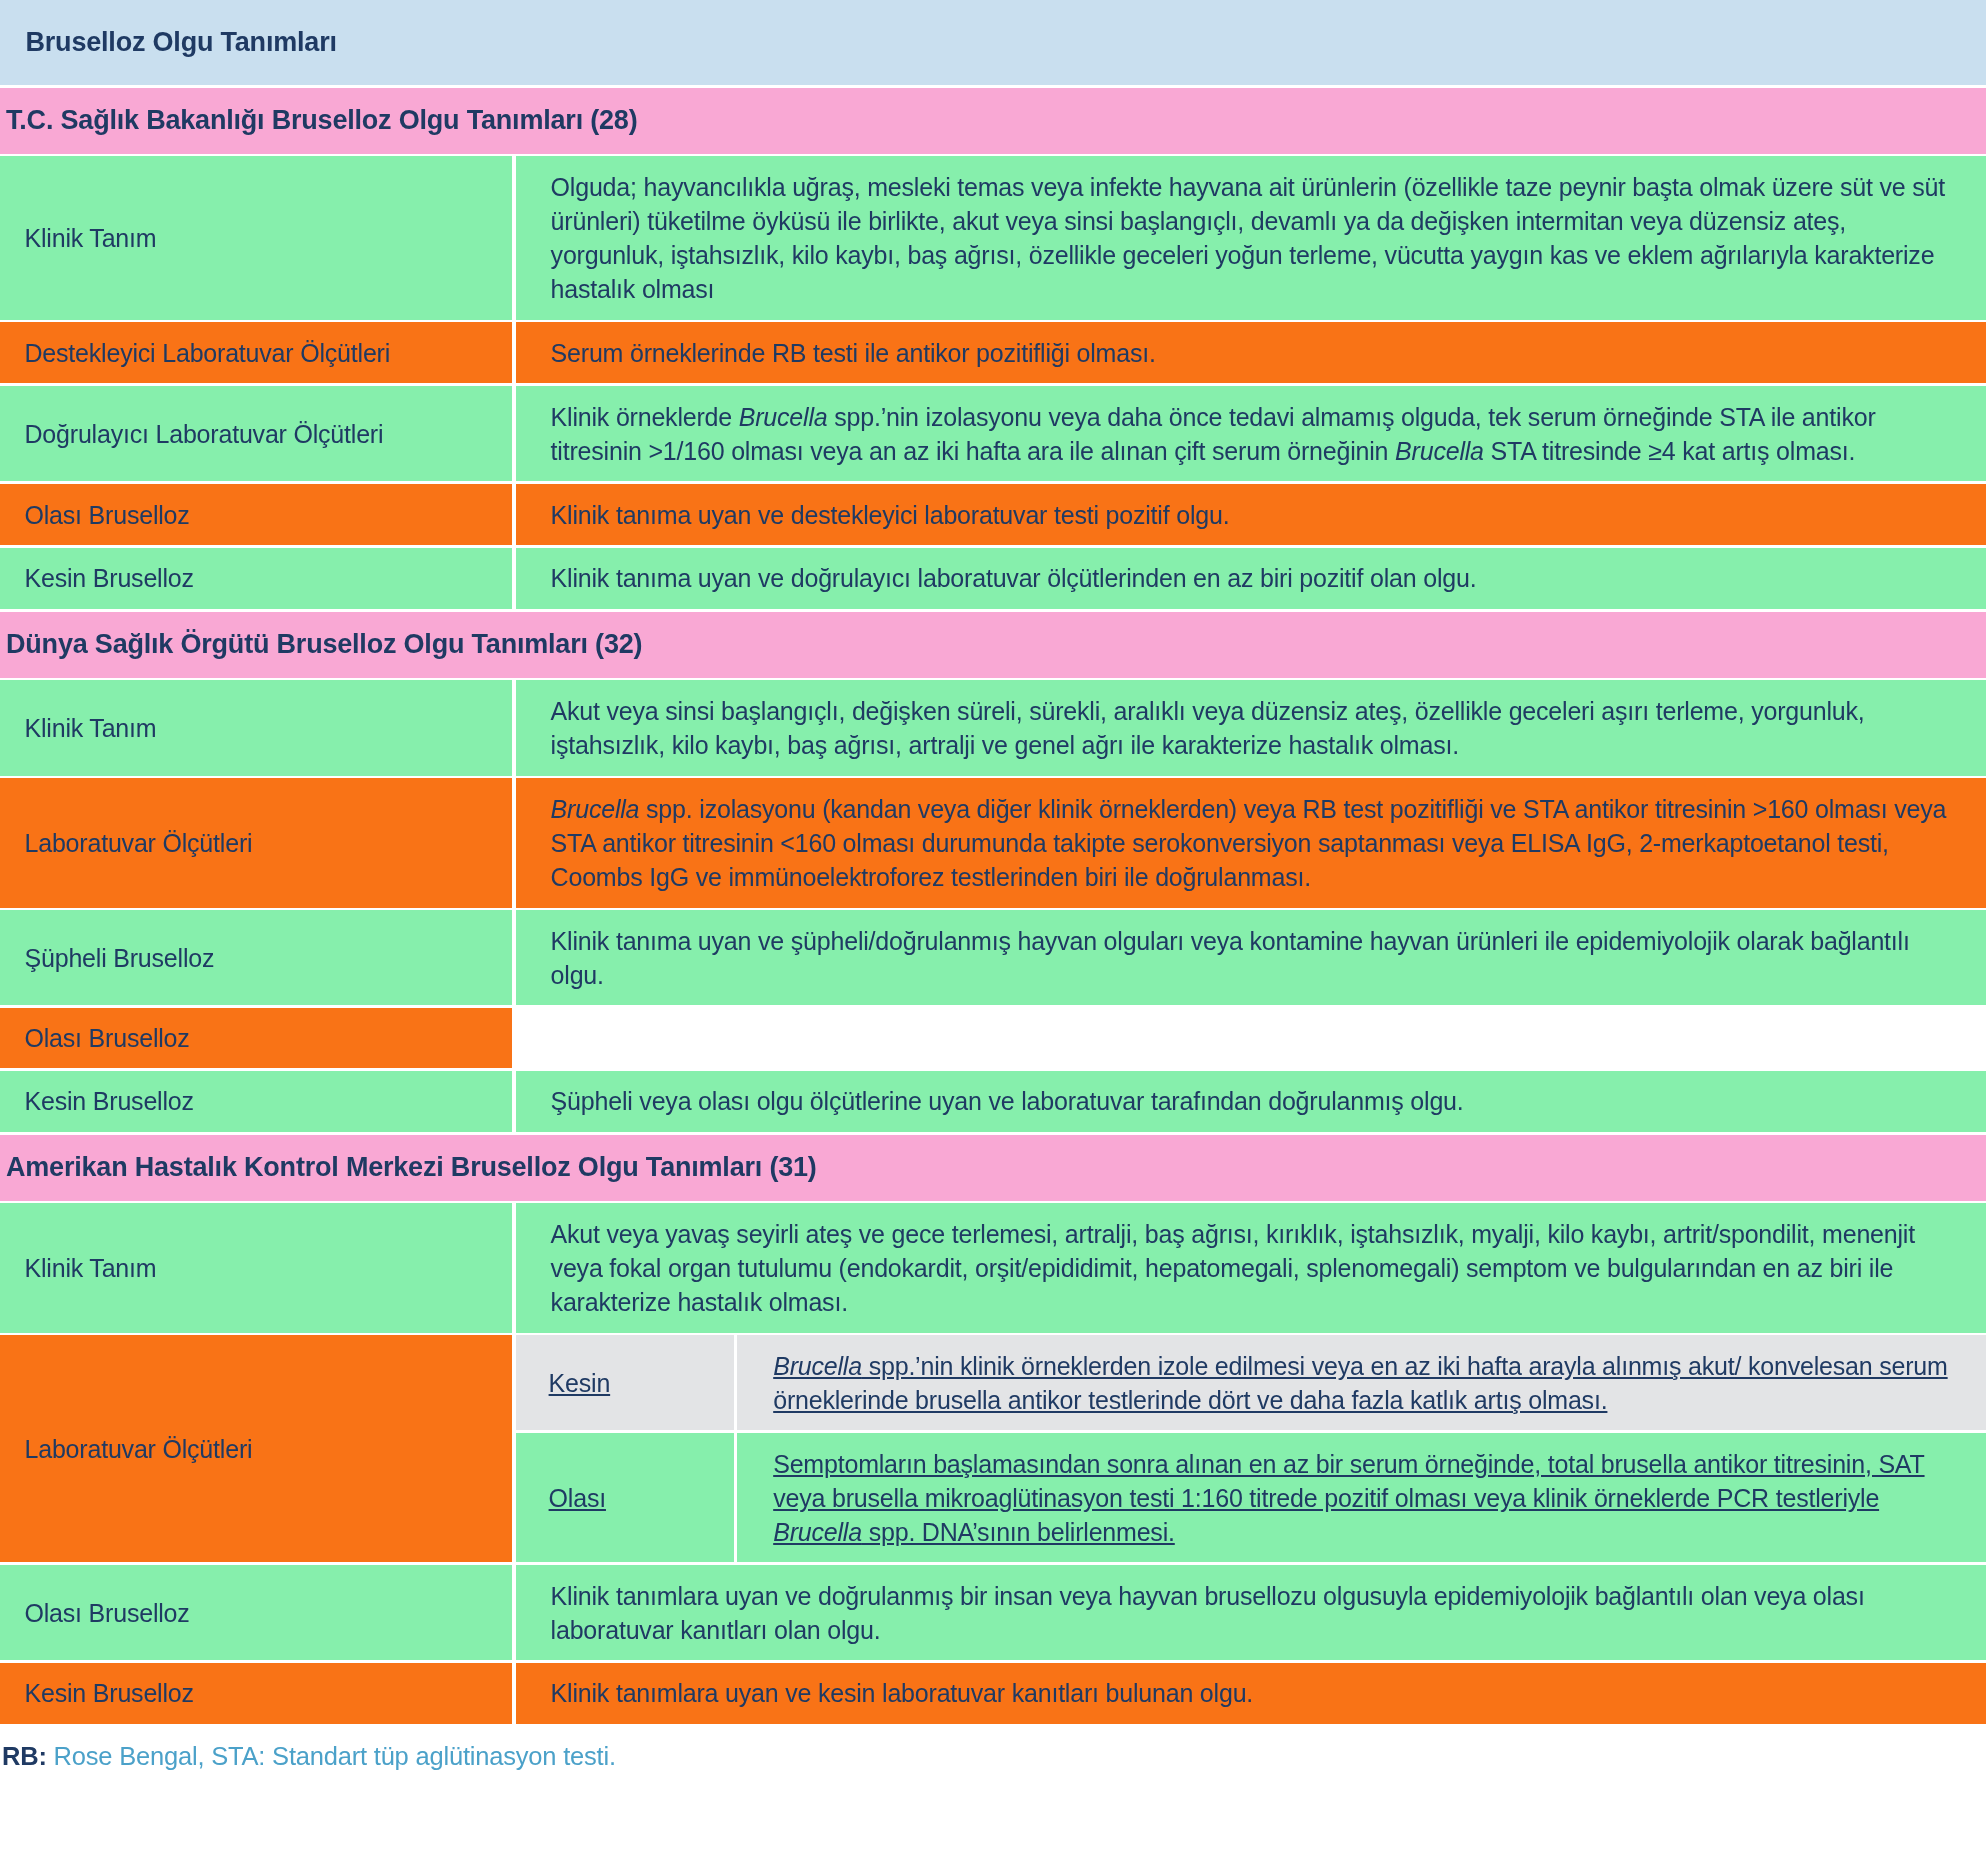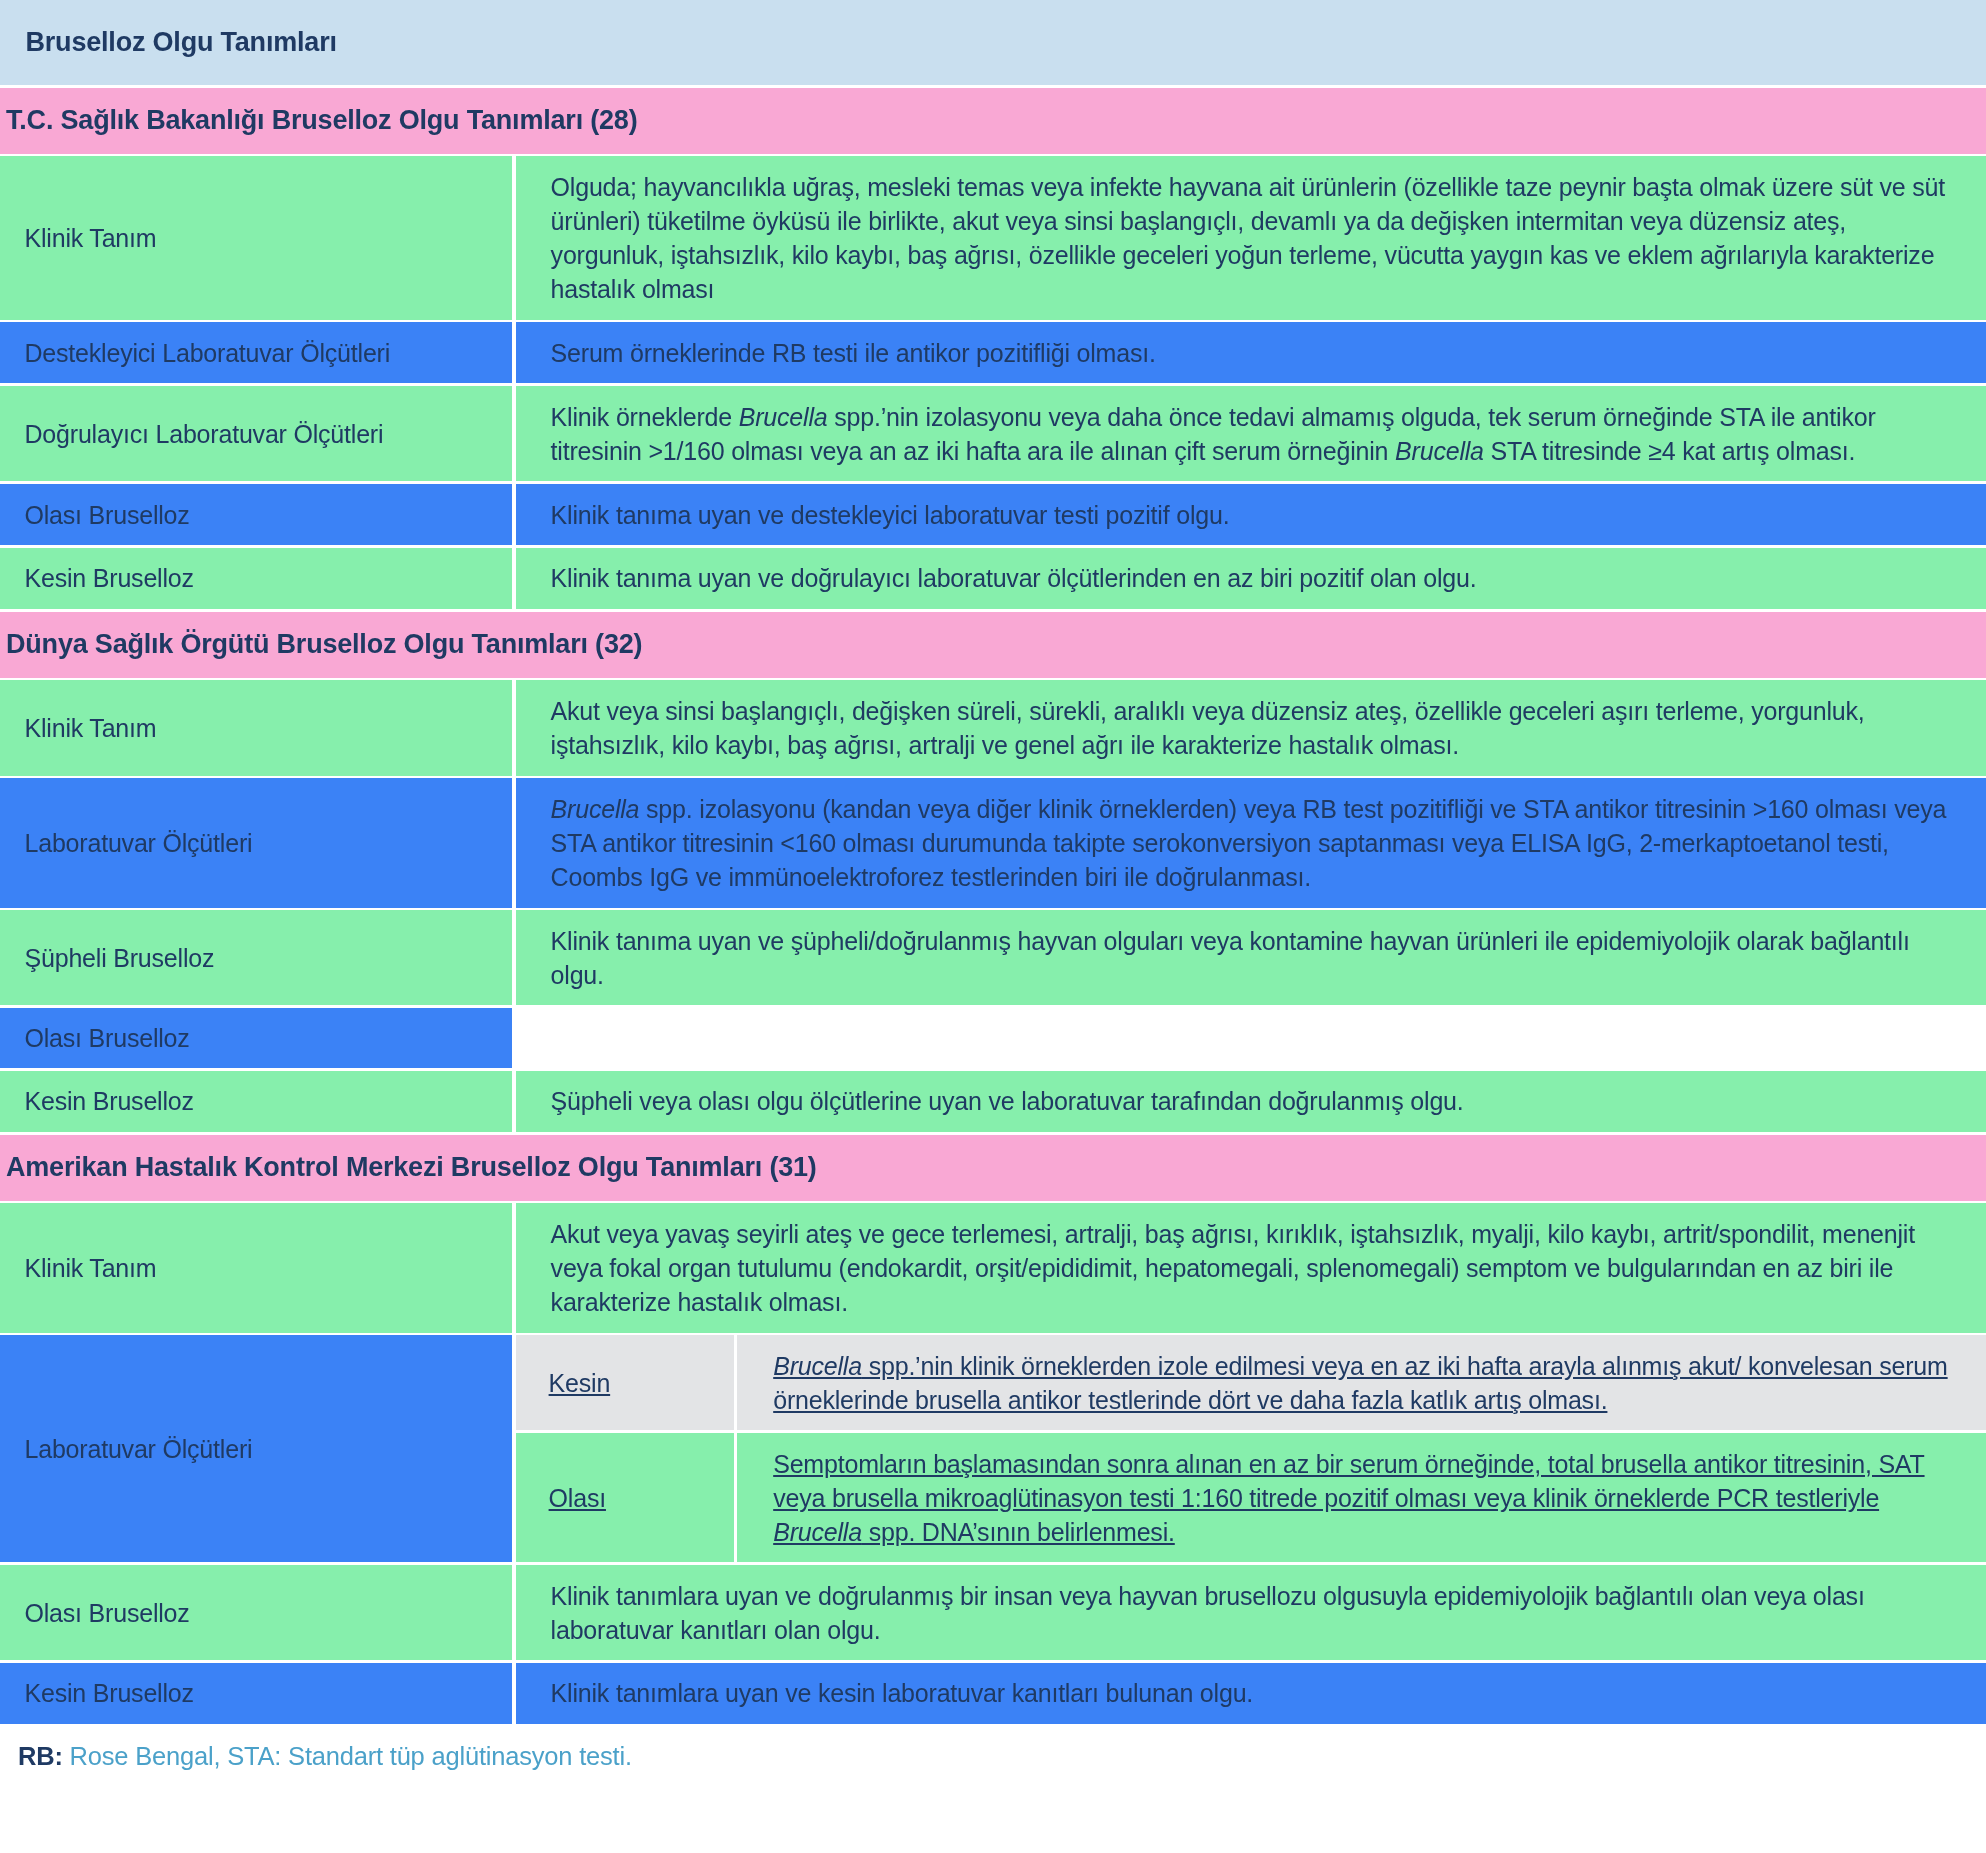--- a/index.html
+++ b/index.html
@@ -17,31 +17,31 @@
   .sectionheader{
     background:#f9a8d4;height:66px;display:flex;align-items:center;
     padding-left:6px;box-sizing:border-box;font-weight:bold;font-size:27px;
   }
   .row{display:grid;grid-template-columns:512px 1fr;column-gap:3.6px;}
   .cell{box-sizing:border-box;display:flex;align-items:center;}
   .label{padding:11px 9px 11px 24.5px;font-size:25px;line-height:34px;}
   .content{padding:13.6px 27px 13.6px 35px;font-size:25px;line-height:34px;display:block;}
   .content.vcenter{display:flex;align-items:center;}
   .light{background:#86efac;}
-  .dark{background:#3b82f6;}
+  .dark{background:#f97316;}
   .darker{background:#e3e4e6;}
   .h1{min-height:60px;}
   .content p, .content .runs{margin:0;}
   
   .subrows{display:flex;flex-direction:column;row-gap:2.7px;text-decoration:underline;}
   .subrow{display:grid;grid-template-columns:218px 1fr;column-gap:3.6px;}
   .sublabel{padding:11px 9px 11px 33px;font-size:25px;line-height:34px;}
   .subcontent{padding:13.6px 27px 13.6px 36px;font-size:25px;line-height:34px;}
   .footnote{
-    margin-top:16.4px;padding-left:18px;font-size:25.5px;line-height:33px;
+    margin-top:16.4px;padding-left:2px;font-size:25.5px;line-height:33px;
   }
   .footnote .abbr{font-weight:bold;color:#1f3a63;}
   .footnote .rest{color:#4ba1c9;}
   i{font-style:italic;}
 </style>
 </head>
 <body>
 
 <div class="table">
 

